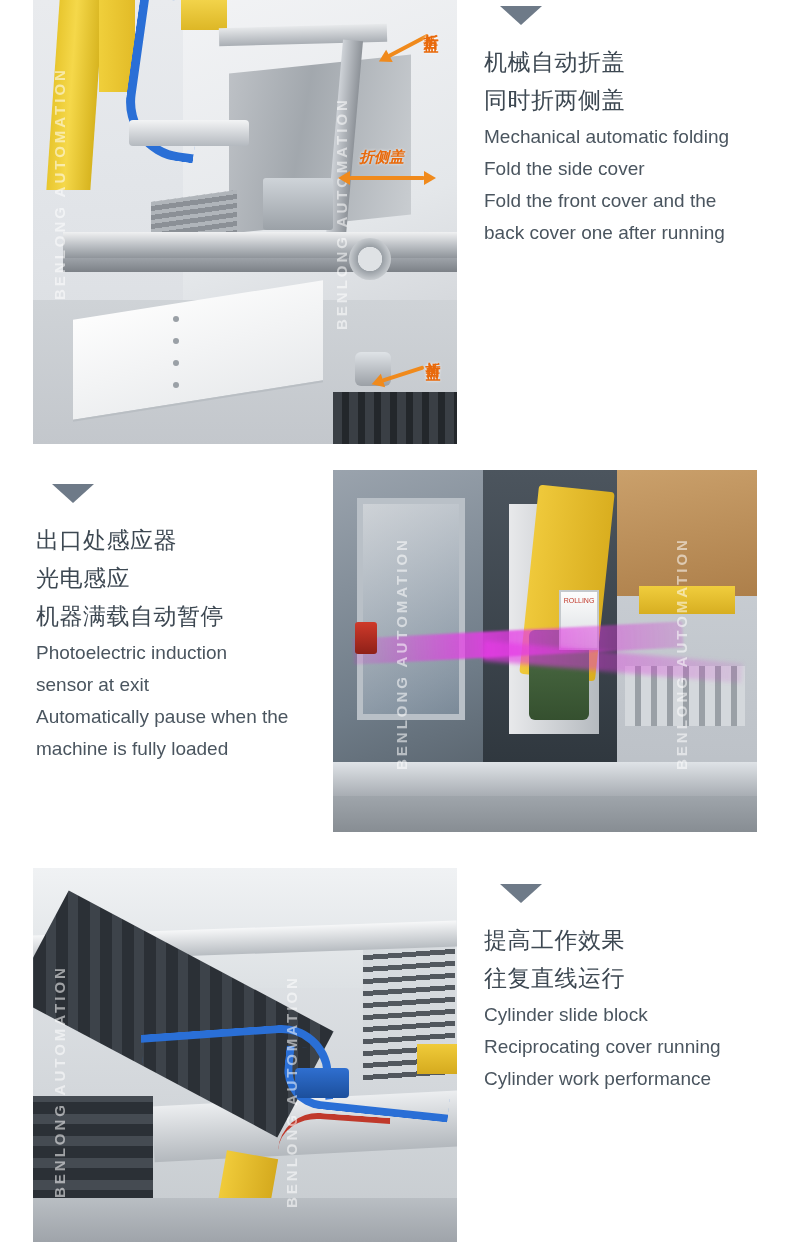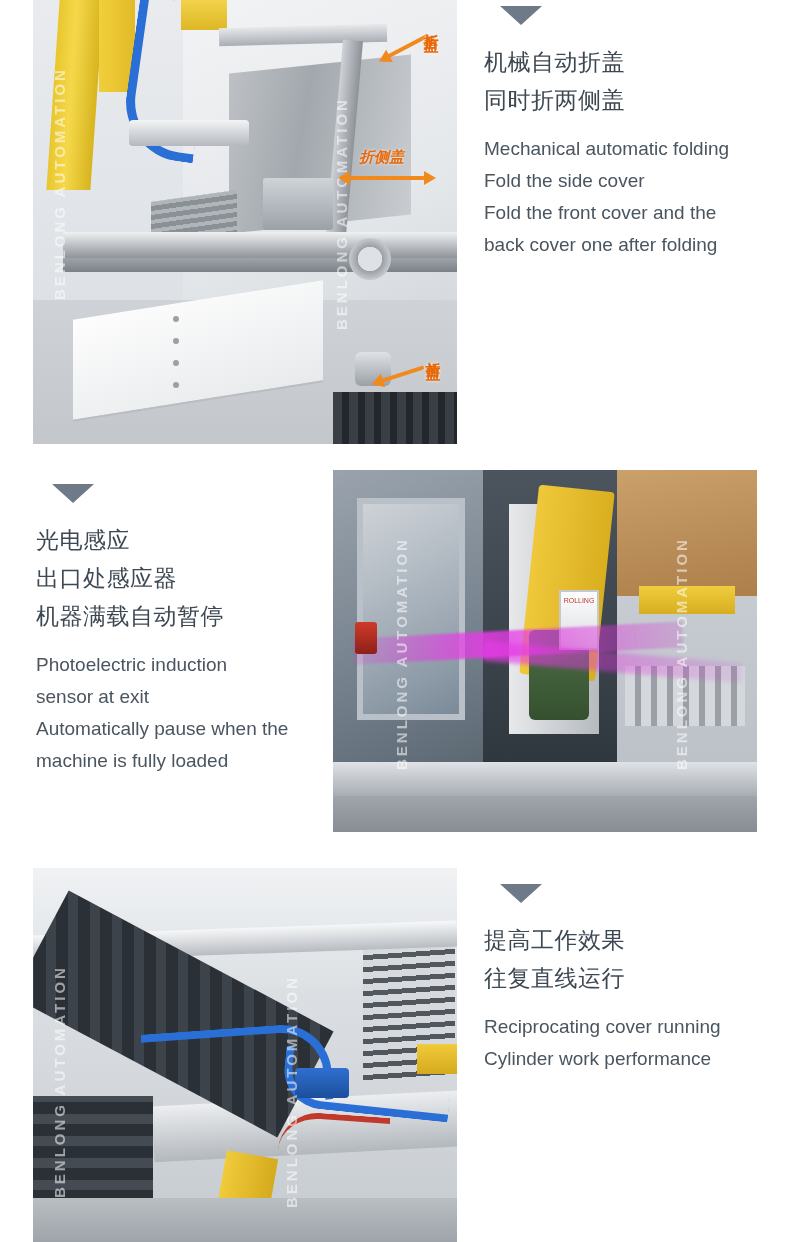--- a/index.html
+++ b/index.html
@@ -63,21 +63,21 @@
     color: #3d4852;
     line-height: 38px;
     white-space: nowrap;
     letter-spacing: 0.5px;
   }
   .en-line {
     font-size: 19px;
     color: #4a555f;
     line-height: 32px;
   }
-  .en-wrap { margin-top: 14px; }
+  .en-wrap { margin-top: 2px; }
 
   
   .p1-bg {
     position: absolute; inset: 0;
     background:
       linear-gradient(180deg,#e9ebee 0%,#e3e6ea 35%,#dfe2e6 60%,#d7dade 100%);
   }
   .p1-wall {
     position: absolute; left: 150px; top: 0; width: 274px; height: 300px;
     background: linear-gradient(160deg,#f2f3f5,#e4e7ea 70%,#d6d9dd);
@@ -352,21 +352,21 @@
     </div>
 
     <div class="textblock tb-1">
       <div class="tri tri-1"></div>
       <div class="cn-line">机械自动折盖</div>
       <div class="cn-line">同时折两侧盖</div>
       <div class="en-wrap">
         <div class="en-line">Mechanical automatic folding</div>
         <div class="en-line">Fold the side cover</div>
         <div class="en-line">Fold the front cover and the</div>
-        <div class="en-line">back cover one after folding</div>
+        <div class="en-line">back cover one after running</div>
       </div>
     </div>
   </div>
 
   <div class="section sec-2">
 
     <div class="photo photo-2">
       <div class="p2-bg"></div>
       <div class="p2-dark"></div>
       <div class="p2-box"></div>
@@ -382,22 +382,22 @@
       <div class="p2-beam2"></div>
       <div class="p2-sensor"></div>
       <div class="p2-floorbar"></div>
       <div class="p2-floor2"></div>
       <div class="wm wm-2" style="left:60px; top:300px;">BENLONG AUTOMATION</div>
       <div class="wm" style="left:340px; top:300px; transform:rotate(-90deg);">BENLONG AUTOMATION</div>
     </div>
 
     <div class="textblock tb-2">
       <div class="tri tri-2"></div>
+      <div class="cn-line">出口处感应器</div>
       <div class="cn-line">光电感应</div>
-      <div class="cn-line">出口处感应器</div>
       <div class="cn-line">机器满载自动暂停</div>
       <div class="en-wrap">
         <div class="en-line">Photoelectric induction</div>
         <div class="en-line">sensor at exit</div>
         <div class="en-line">Automatically pause when the</div>
         <div class="en-line">machine is fully loaded</div>
       </div>
     </div>
   </div>
 
@@ -420,19 +420,20 @@
       <div class="p3-slab"></div>
       <div class="wm wm-3">BENLONG AUTOMATION</div>
       <div class="wm" style="left:250px; top:340px; transform:rotate(-90deg);">BENLONG AUTOMATION</div>
     </div>
 
     <div class="textblock tb-3" style="top:0px;">
       <div class="tri tri-3" style="margin-top:16px;"></div>
       <div class="cn-line">提高工作效果</div>
       <div class="cn-line">往复直线运行</div>
       <div class="en-wrap">
+        <div class="en-line">Cylinder slide block</div>
         <div class="en-line">Reciprocating cover running</div>
         <div class="en-line">Cylinder work performance</div>
       </div>
     </div>
   </div>
 
 </div>
 
 </body></html>

